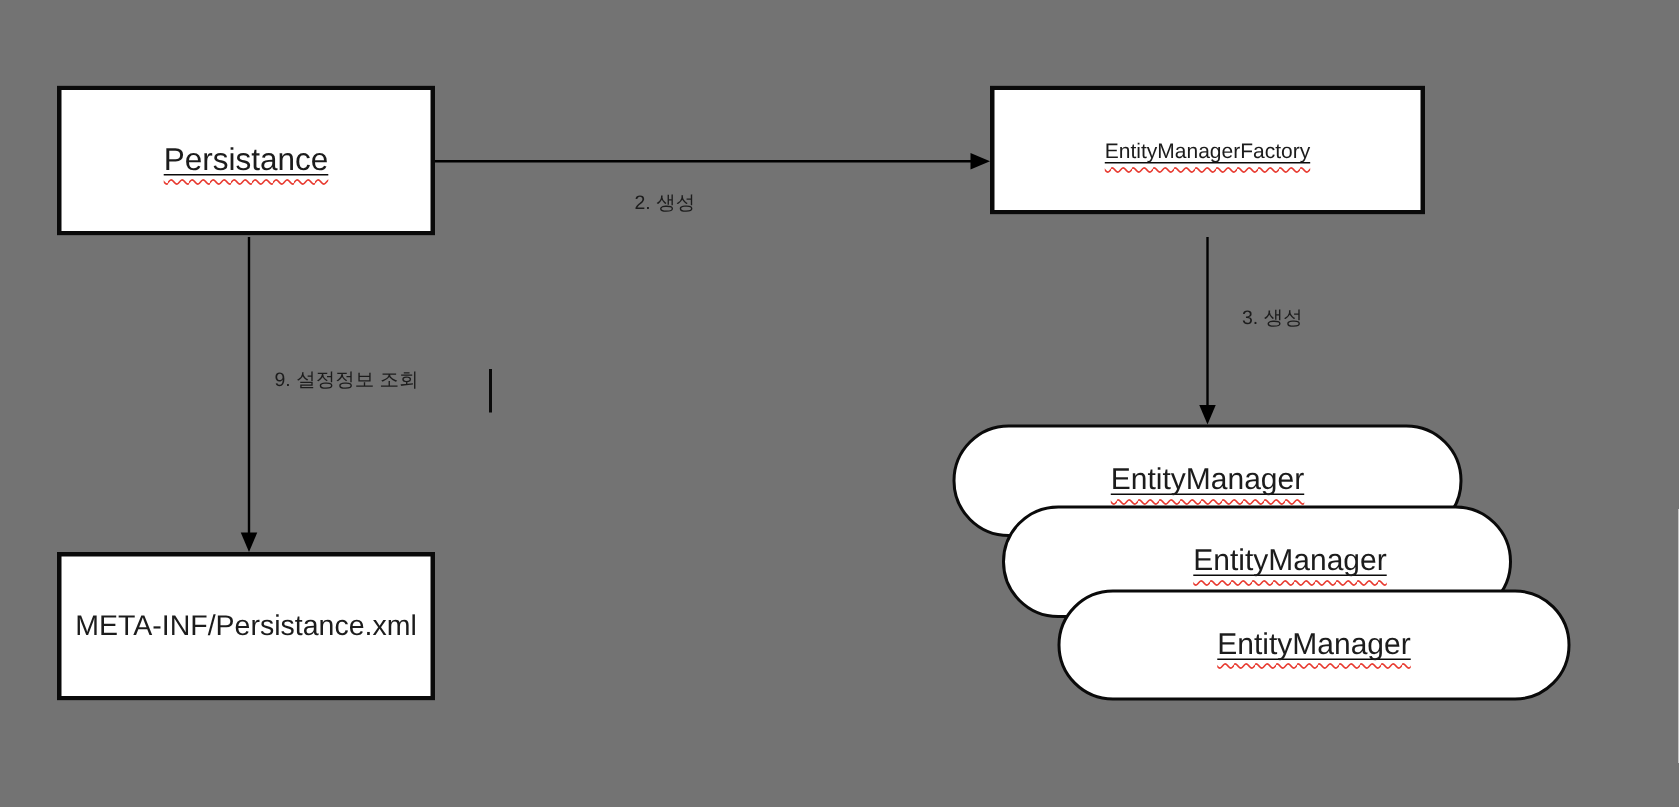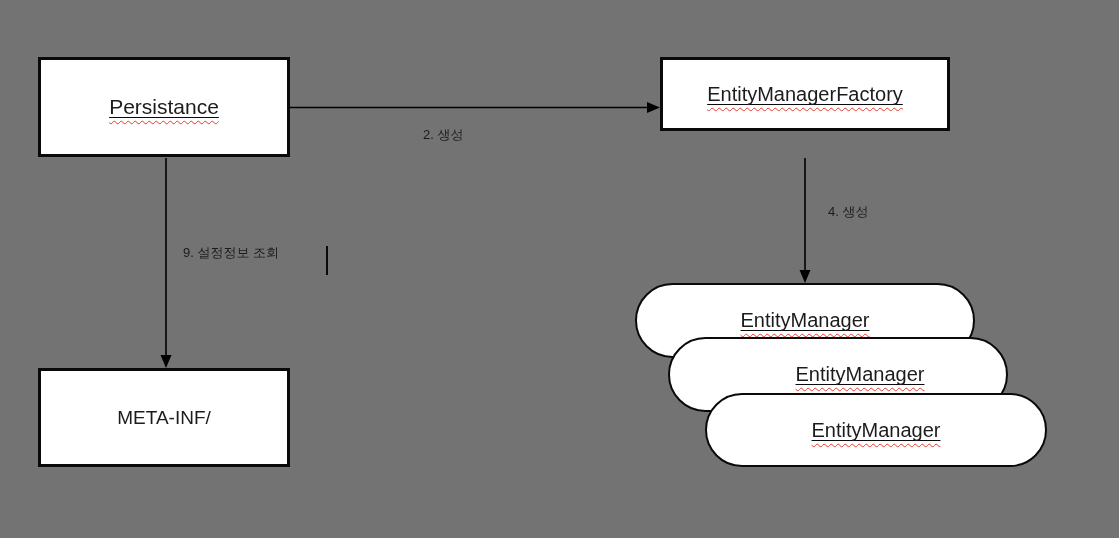--- a/index.html
+++ b/index.html
@@ -37,21 +37,21 @@
     align-items: center;
     justify-content: center;
     text-align: center;
   }
   .rect-node { z-index: 1; }
   .pill {
     border-radius: 38px;
     border-width: 2.5px;
   }
   #node-persistence   { left: 38px;  top: 57px;  width: 252px; height: 100px; font-size: 21px; }
-  #node-emf           { left: 660px; top: 57px;  width: 290px; height: 74px; font-size: 20px; }
+  #node-emf           { left: 660px; top: 57px;  width: 290px; height: 86px; font-size: 14px; }
   #node-metainf       { left: 38px;  top: 368px; width: 252px; height: 99px;  font-size: 19px; line-height: 27px; flex-direction: row; }
   #pill-em1 { left: 635px; top: 283px; width: 340px; height: 75px; font-size: 20px; z-index: 1; }
   #pill-em2 { left: 668px; top: 337px; width: 340px; height: 75px; font-size: 20px; z-index: 2; }
   #pill-em3 { left: 705px; top: 393px; width: 342px; height: 74px; font-size: 20px; z-index: 3; }
   #pill-em2 .pill-label-wrap { padding-left: 44px; }
 
   
   .squiggle {
     text-decoration-line: underline;
     text-decoration-style: wavy;
@@ -112,35 +112,36 @@
   <div class="node rect-node" id="node-persistence">
     <span class="squiggle"><span class="uline">Persistance</span></span>
   </div>
 
   <div class="node rect-node" id="node-emf">
     <span class="squiggle"><span class="uline">EntityManagerFactory</span></span>
   </div>
 
   <div class="node rect-node" id="node-metainf">
     <span>META-INF/</span>
+    <span>Persistance.xml</span>
   </div>
 
   <div class="node pill" id="pill-em1">
     <span class="pill-label-wrap"><span class="squiggle"><span class="uline">EntityManager</span></span></span>
   </div>
 
   <div class="node pill" id="pill-em2">
     <span class="pill-label-wrap"><span class="squiggle"><span class="uline">EntityManager</span></span></span>
   </div>
 
   <div class="node pill" id="pill-em3">
     <span class="pill-label-wrap"><span class="squiggle"><span class="uline">EntityManager</span></span></span>
   </div>
 
   <div class="edge-label" id="label-step2">2. 생성</div>
 
   <div class="edge-label" id="label-step1">9. 설정정보 조회</div>
 
-  <div class="edge-label" id="label-step3">4. 생성</div>
+  <div class="edge-label" id="label-step3">3. 생성</div>
 
   <div class="caret"></div>
 
 </div>
 
 </body></html>

